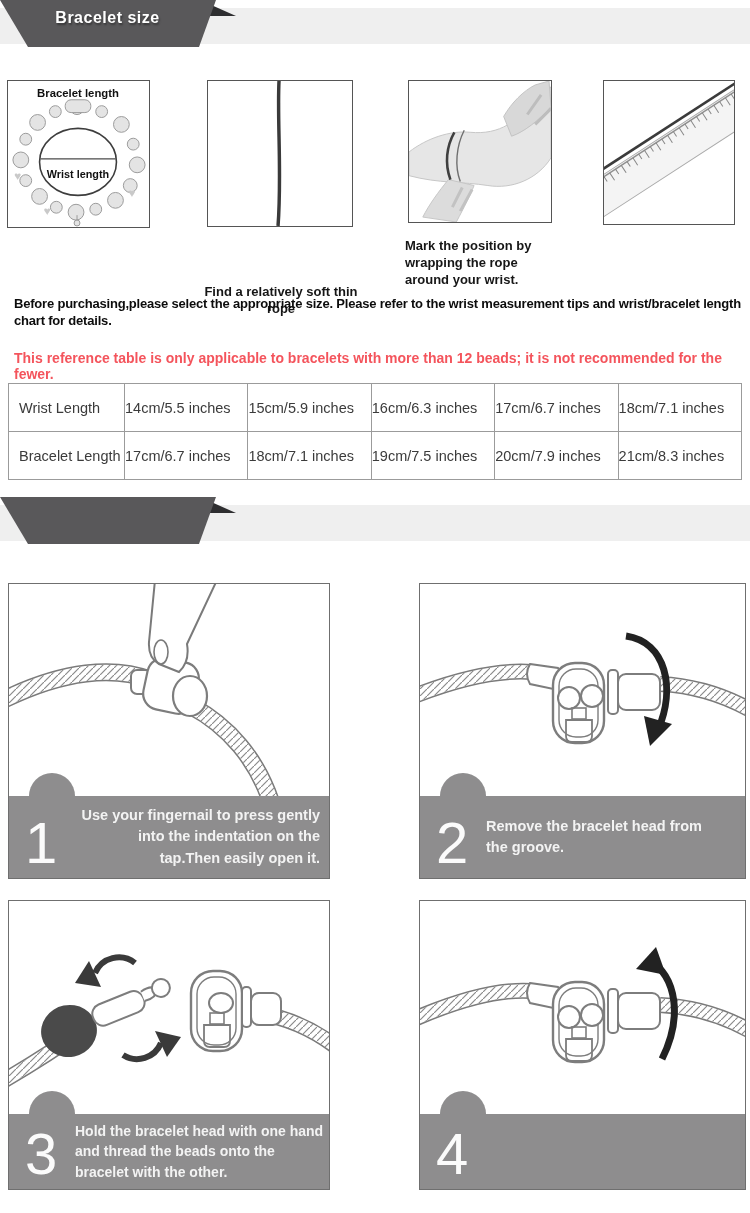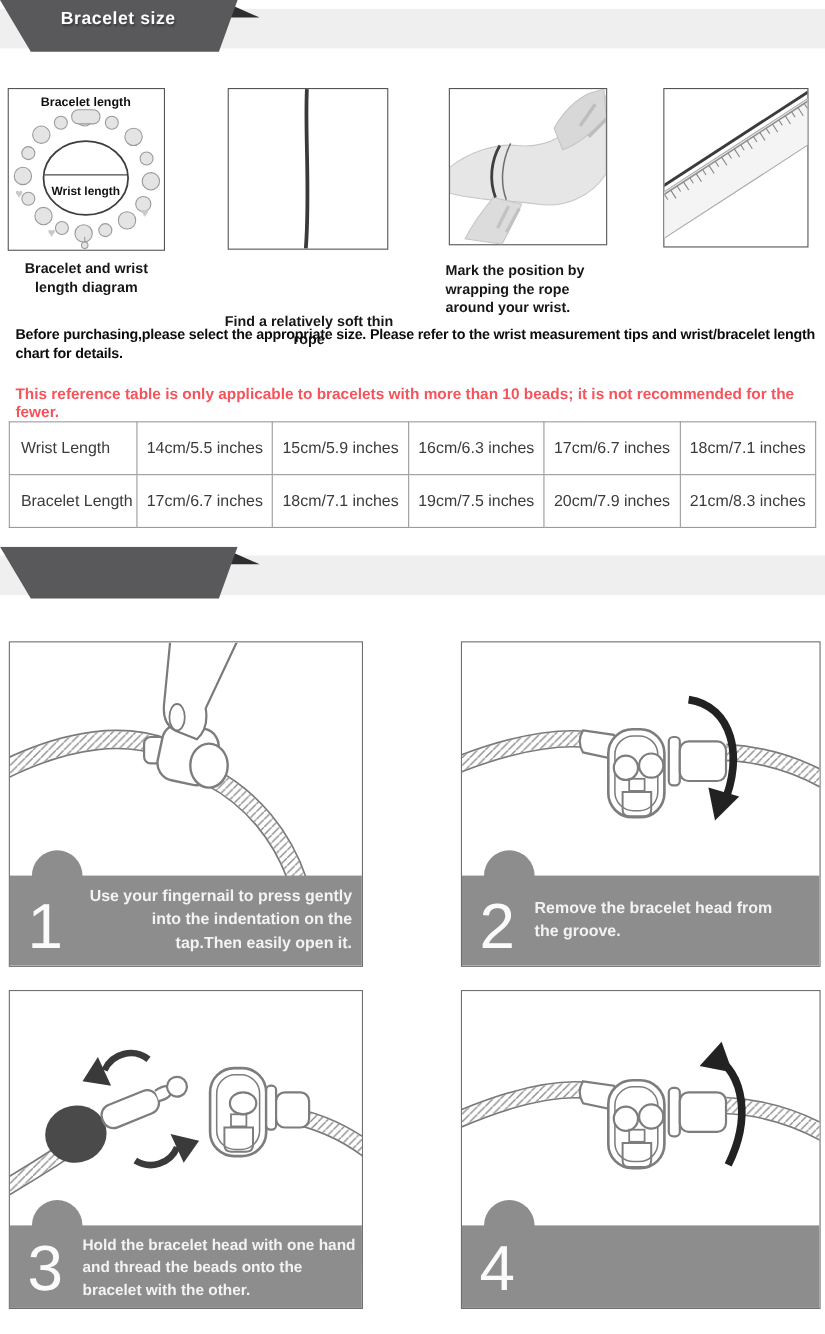--- a/index.html
+++ b/index.html
@@ -21,21 +21,21 @@
 
   
   .intro { position:absolute; left:14px; top:295px; width:728px; font-size:13px; font-weight:700;
            color:#0c0c0c; line-height:1.32; letter-spacing:-0.2px; }
   .note  { position:absolute; left:14px; top:350px; width:730px; font-size:14px; font-weight:700;
            color:#f4545c; }
 
   
   table.size { position:absolute; left:8px; top:383px; width:734px; border-collapse:collapse; }
   table.size td { border:1px solid #9b9b9b; height:48px; font-size:14.5px; color:#3b3b3b;
-                  text-align:center; vertical-align:middle; background:#fff; }
+                  vertical-align:middle; background:#fff; }
   table.size td.rowhead { text-align:left; padding-left:10px; width:116px; }
 
   
   .panel { position:absolute; border:1px solid #6f6f6f; background:#fff; overflow:hidden; }
   .panel svg.illu { position:absolute; left:0; top:0; }
   .panel-bar { position:absolute; left:0; right:0; bottom:0; background:#8e8d8e; }
   .panel-bump { position:absolute; width:46px; height:46px; border-radius:50%; background:#8e8d8e; left:20px; }
   .panel-num { position:absolute; left:16px; bottom:6px; font-size:58px; line-height:1;
                font-weight:400; color:#fbfbfb; }
   .panel-text { position:absolute; left:66px; top:0; bottom:0; display:flex; align-items:center;
@@ -82,22 +82,20 @@
           <text x="36" y="136">♥</text>
       </g>
       <line x1="70" y1="136" x2="70" y2="142" stroke="#9a9a9a"></line>
       <circle cx="70" cy="144" r="3" fill="#e4e4e4" stroke="#9a9a9a"></circle>
       <ellipse cx="71" cy="82" rx="39" ry="34" fill="#ffffff" fill-opacity="0.92" stroke="#3d3d3d" stroke-width="1.6"></ellipse>
       <line x1="33" y1="79" x2="109" y2="79" stroke="#4a4a4a" stroke-width="1.2"></line>
       <text x="71" y="16" text-anchor="middle" font-size="11.5" font-weight="bold" fill="#101010">Bracelet length</text>
       <text x="71" y="98" text-anchor="middle" font-size="11" font-weight="bold" fill="#101010">Wrist length</text>
     </svg>
   </div>
-  <div class="fig-caption" style="left:7px; top:236px; width:143px; text-align:center; white-space:pre-line;">Bracelet and wrist
-length diagram</div>
 
   <div class="fig" style="left:207px; top:80px; width:146px; height:147px;">
     <svg viewBox="0 0 146 147">
       <path d="M72,0 C70,38 75,95 71,147" stroke="#3a3a3a" stroke-width="3.5" fill="none"></path>
     </svg>
   </div>
   <div class="fig-caption" style="left:196px; top:240px; width:170px; text-align:center;margin-top:44px;">Find a relatively soft thin rope</div>
 
   <div class="fig" style="left:408px; top:80px; width:144px; height:143px;">
     <svg viewBox="0 0 144 143">
@@ -144,21 +142,21 @@
           <line x1="130" y1="57" x2="130" y2="66"></line>
             <line x1="137" y1="57" x2="137" y2="63"></line>
           <line x1="144" y1="57" x2="144" y2="66"></line>
             <line x1="151" y1="57" x2="151" y2="63"></line>
         </g>
       </g>
     </svg>
   </div>
 
   <p class="intro">Before purchasing,please select the appropriate size. Please refer to the wrist measurement tips and wrist/bracelet length chart for details.</p>
-  <p class="note">This reference table is only applicable to bracelets with more than 10 beads; it is not recommended for the fewer.</p>
+  <p class="note">This reference table is only applicable to bracelets with more than 12 beads; it is not recommended for the fewer.</p>
 
   <table class="size">
     <tbody>
       <tr>
         <td class="rowhead">Wrist Length</td>
         <td>14cm/5.5 inches</td>
         <td>15cm/5.9 inches</td>
         <td>16cm/6.3 inches</td>
         <td>17cm/6.7 inches</td>
         <td>18cm/7.1 inches</td>

